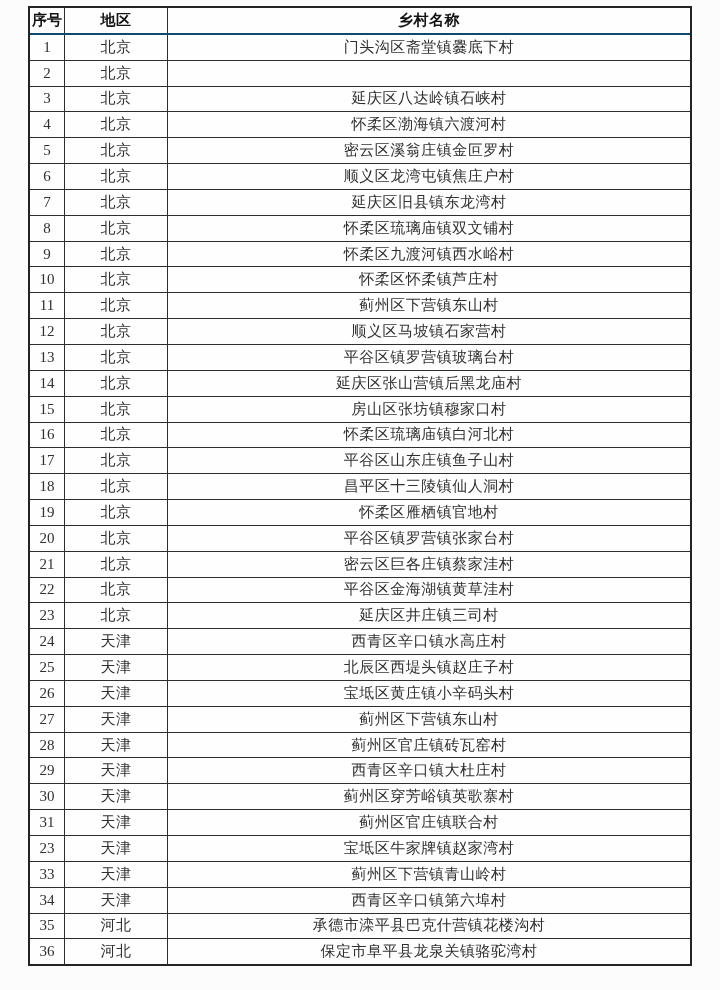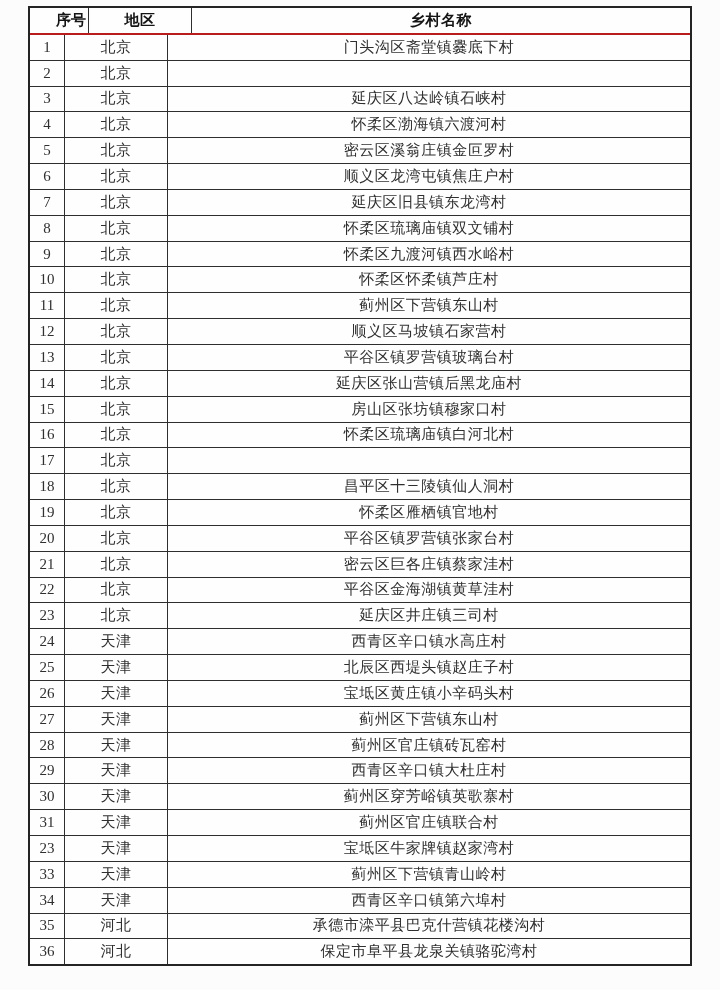--- a/index.html
+++ b/index.html
@@ -32,24 +32,23 @@
     display: flex;
     flex: 1 1 0;
     min-height: 0;
     border-bottom: 1.5px solid #2e2e2e;
   }
   .row:last-child {
     border-bottom: none;
     text-align: center;
   }
   .row.header {
-    border-bottom: 2px solid #b91c1c;
+    border-bottom: 2px solid #0c4a6e;
     font-weight: bold;
     color: #141414;
-    padding-left: 24px;
   }
   .cell {
     display: flex;
     align-items: center;
     justify-content: center;
     box-sizing: border-box;
     font-size: 15px;
     color: #2f2f2f;
     white-space: nowrap;
     overflow: hidden;
@@ -173,20 +172,21 @@
 
   <div class="row">
     <div class="cell c-no">16</div>
     <div class="cell c-region">北京</div>
     <div class="cell c-village">怀柔区琉璃庙镇白河北村</div>
   </div>
 
   <div class="row">
     <div class="cell c-no">17</div>
     <div class="cell c-region">北京</div>
+    <div class="cell c-village">平谷区山东庄镇鱼子山村</div>
   </div>
 
   <div class="row">
     <div class="cell c-no">18</div>
     <div class="cell c-region">北京</div>
     <div class="cell c-village">昌平区十三陵镇仙人洞村</div>
   </div>
 
   <div class="row">
     <div class="cell c-no">19</div>

